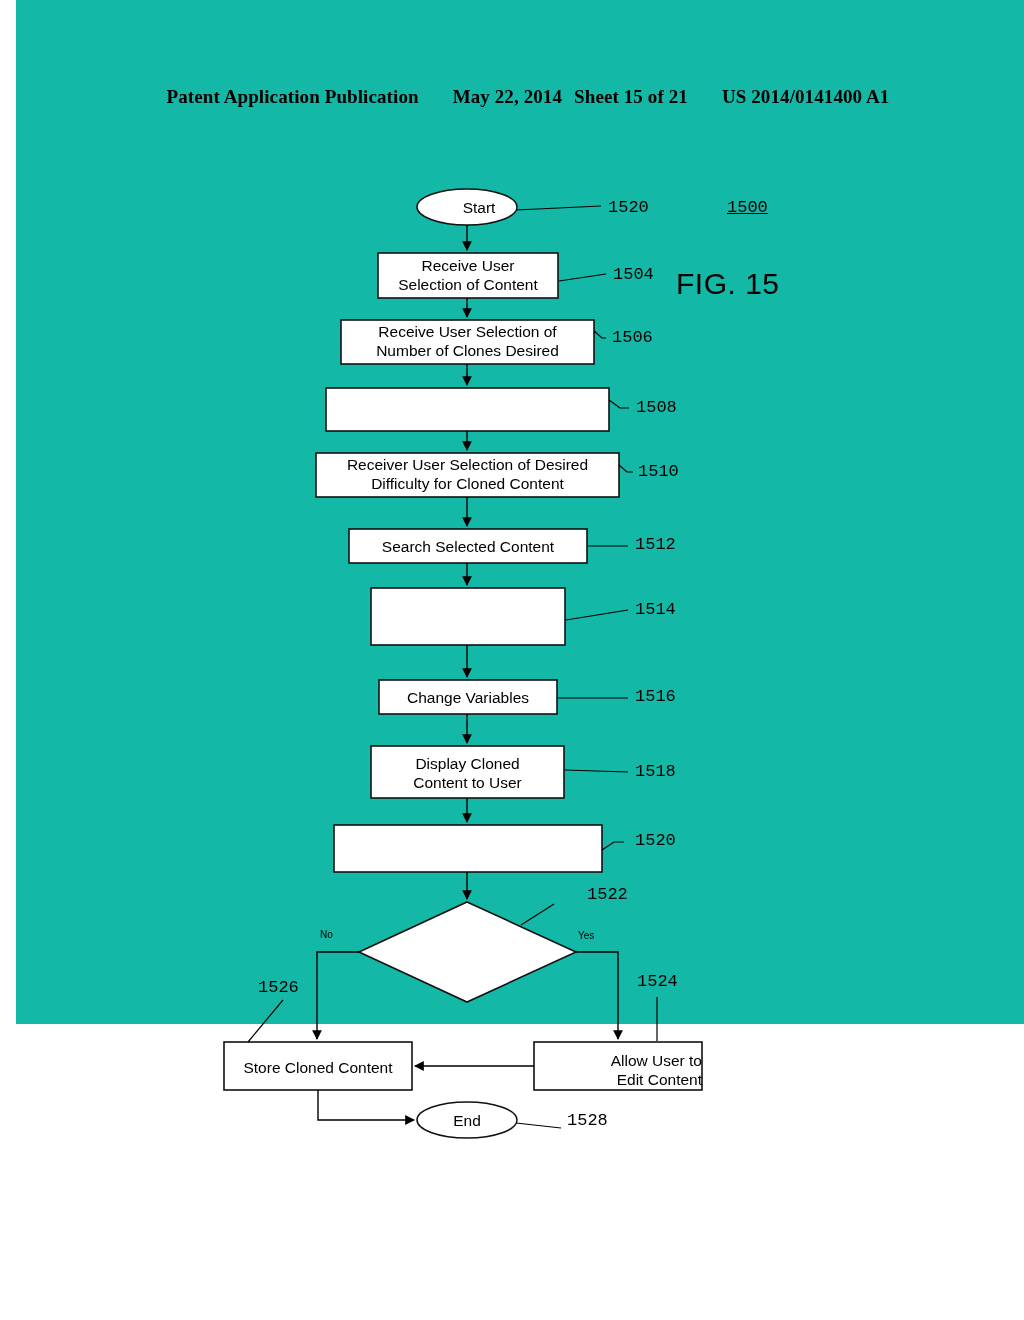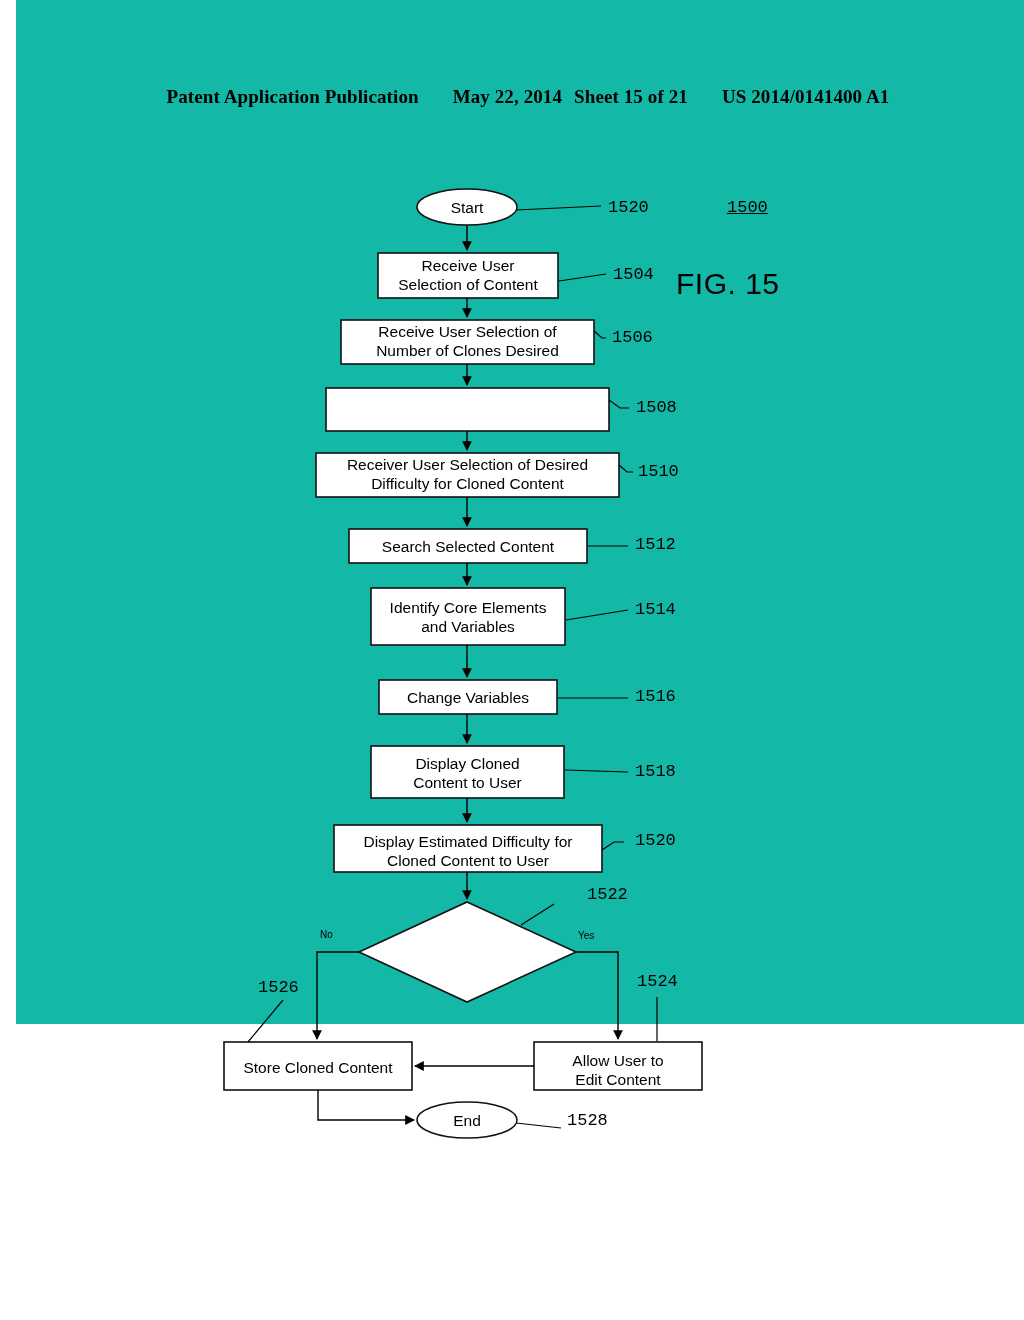--- a/index.html
+++ b/index.html
@@ -151,47 +151,43 @@
       <line x1="542" y1="698" x2="612" y2="698" stroke-width="1.2"></line>
       <line x1="549" y1="770" x2="612" y2="772" stroke-width="1.2"></line>
       <path d="M 586 850 L 598 842 L 608 842" stroke-width="1.2"></path>
       <line x1="505" y1="925" x2="538" y2="904" stroke-width="1.2"></line>
       <line x1="641" y1="997" x2="641" y2="1041" stroke-width="1.2"></line>
       <line x1="267" y1="1000" x2="232" y2="1042" stroke-width="1.2"></line>
       <line x1="500" y1="1123" x2="545" y2="1128" stroke-width="1.2"></line>
     </g>
   </svg>
 
-  <div class="node-text" style="left:401px; top:198px; width:100px;">Start</div>
+  <div class="node-text" style="left:401px; top:198px; width:100px;padding-left:12px;">Start</div>
 
   <div class="node-text" style="left:362px; top:256px; width:180px;">Receive User
 Selection of Content</div>
 
   <div class="node-text" style="left:325px; top:322px; width:253px;">Receive User Selection of
 Number of Clones Desired</div>
 
 
   <div class="node-text" style="left:300px; top:455px; width:303px;">Receiver User Selection of Desired
 Difficulty for Cloned Content</div>
 
   <div class="node-text" style="left:333px; top:537px; width:238px;">Search Selected Content</div>
 
-  <div class="node-text" style="left:355px; top:598px; width:194px;">Identify Core Elements
-and Variables</div>
 
   <div class="node-text" style="left:363px; top:688px; width:178px;">Change Variables</div>
 
   <div class="node-text" style="left:355px; top:754px; width:193px;">Display Cloned
 Content to User</div>
 
-  <div class="node-text" style="left:318px; top:832px; width:268px;">Display Estimated Difficulty for
-Cloned Content to User</div>
-
-
-  <div class="node-text" style="left:518px; top:1051px; width:168px;">Allow User to
+
+
+  <div class="node-text" style="left:518px; top:1051px; width:168px;text-align:right;">Allow User to
 Edit Content</div>
 
   <div class="node-text" style="left:208px; top:1058px; width:188px;">Store Cloned Content</div>
 
   <div class="node-text" style="left:401px; top:1111px; width:100px;">End</div>
 
   <div class="branch-label" style="left:304px; top:929px;">No</div>
   <div class="branch-label" style="left:562px; top:930px;">Yes</div>
 
   <div class="ref" style="left:592px; top:198px;">1520</div>

